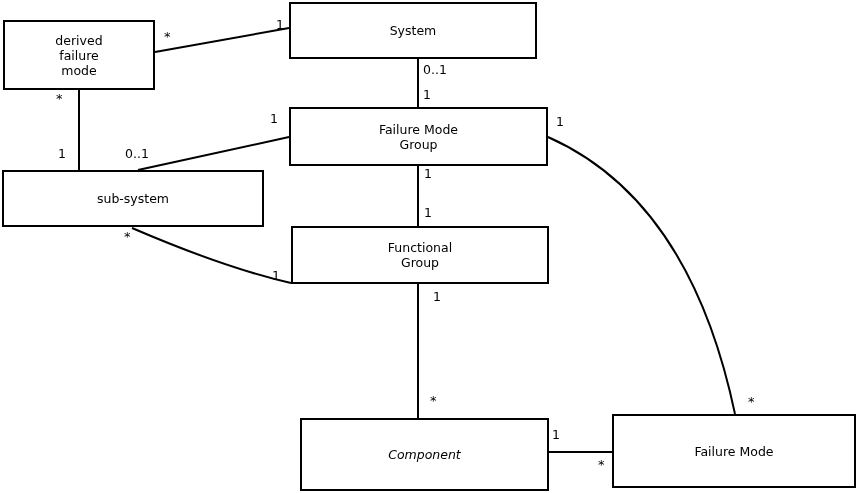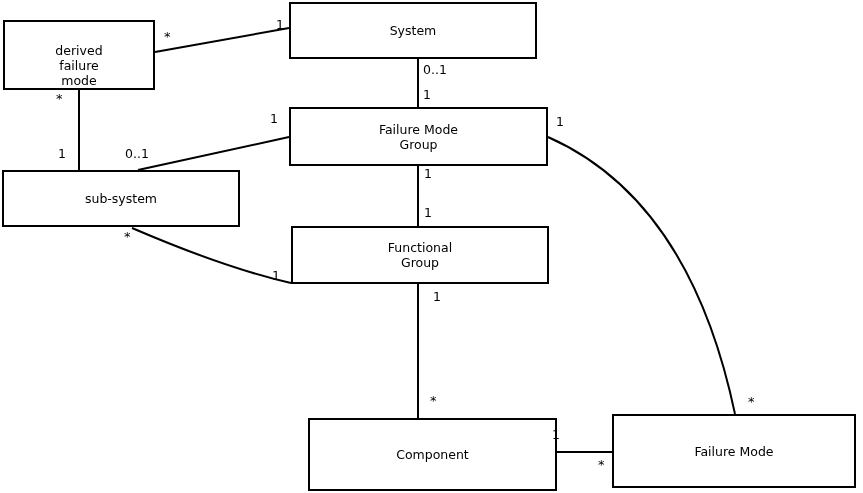--- a/index.html
+++ b/index.html
@@ -68,40 +68,40 @@
       <path d="M 79 90 L 79 170" fill="none" stroke="#000000" stroke-width="2" stroke-linecap="butt"></path>
       <path d="M 138 170 L 289 137" fill="none" stroke="#000000" stroke-width="2" stroke-linecap="butt"></path>
       <path d="M 418 166 L 418 226" fill="none" stroke="#000000" stroke-width="2" stroke-linecap="butt"></path>
       <path d="M 132 228 Q 225 268 291 283" fill="none" stroke="#000000" stroke-width="2" stroke-linecap="butt"></path>
       <path d="M 418 284 L 418 418" fill="none" stroke="#000000" stroke-width="2" stroke-linecap="butt"></path>
       <path d="M 545 452 L 612 452" fill="none" stroke="#000000" stroke-width="2" stroke-linecap="butt"></path>
       <path d="M 548 137 Q 690 200 735 414" fill="none" stroke="#000000" stroke-width="2" stroke-linecap="butt"></path>
     </svg>
 
   <div id="box-layer">
-      <div class="uml-box" style="left: 3px; top: 20px; width: 152px; height: 70px; align-items: flex-end;">
+      <div class="uml-box" style="left: 3px; top: 20px; width: 152px; height: 70px;">
         <div class="uml-box-label">derived
 failure
 mode</div>
       </div>
       <div class="uml-box" style="left: 289px; top: 2px; width: 248px; height: 57px;">
         <div class="uml-box-label">System</div>
       </div>
       <div class="uml-box" style="left: 289px; top: 107px; width: 259px; height: 59px;">
         <div class="uml-box-label">Failure Mode
 Group</div>
       </div>
-      <div class="uml-box" style="left: 2px; top: 170px; width: 238px; height: 57px;">
+      <div class="uml-box" style="left: 2px; top: 170px; width: 262px; height: 57px;">
         <div class="uml-box-label">sub-system</div>
       </div>
       <div class="uml-box" style="left: 291px; top: 226px; width: 258px; height: 58px;">
         <div class="uml-box-label">Functional
 Group</div>
       </div>
-      <div class="uml-box" style="left: 308px; top: 418px; width: 249px; height: 73px;">
+      <div class="uml-box" style="left: 300px; top: 418px; width: 249px; height: 73px; font-style: italic;">
         <div class="uml-box-label">Component</div>
       </div>
       <div class="uml-box" style="left: 612px; top: 414px; width: 244px; height: 74px;">
         <div class="uml-box-label">Failure Mode</div>
       </div>
     </div>
 
   <div id="mult-layer">
       <span class="mult-label star" style="left: 164px; top: 30px;">*</span>
       <span class="mult-label" style="left: 276px; top: 18px;">1</span>

